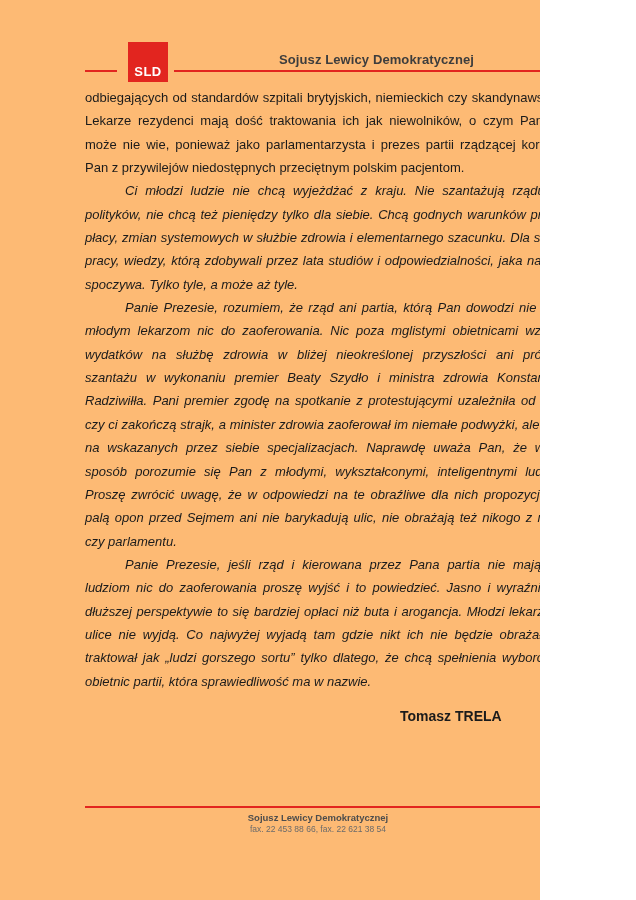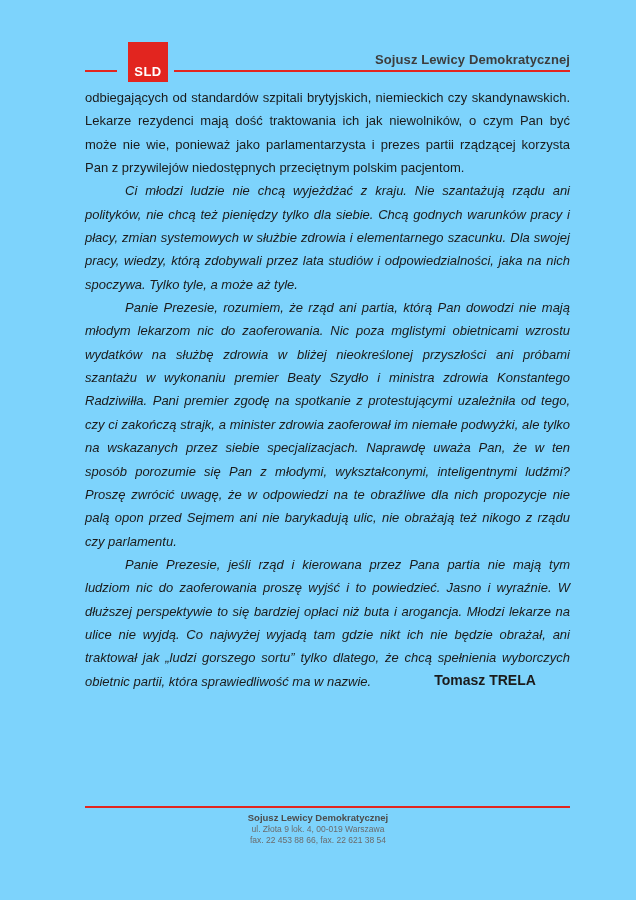--- a/index.html
+++ b/index.html
@@ -1,20 +1,20 @@
 <!DOCTYPE html>
 <html lang="pl"><head>
 <meta charset="utf-8">
 <style>
   html, body { margin: 0; padding: 0; background: #ffffff; }
   .page {
     position: relative;
-    width: 636px;
+    width: 540px;
     height: 900px;
-    background: #7dd3fc;
+    background: #fdba74;
     font-family: "Liberation Sans", "DejaVu Sans", sans-serif;
     overflow: hidden;
   }
 
   
   .logo {
     position: absolute;
     left: 128px; top: 42px;
     width: 40px; height: 40px;
     background: #e2251f;
@@ -50,28 +50,27 @@
     font-size: 13px;
     line-height: 23.35px;
     color: #1b1b1b;
     text-align: justify;
   }
   .letter-body p { margin: 0; }
   .letter-body p.indent { text-indent: 40px; font-style: italic; }
 
   .signature {
     position: absolute;
-    left: 85px; top: 672px;
+    left: 85px; top: 708px;
     width: 485px;
     font-size: 14px;
     font-weight: bold;
     color: #1b1b1b;
     padding-left: 315px;
     box-sizing: border-box;
-    text-align: center;
   }
 
   
   .rule-footer { left: 85px; top: 806px; width: 485px; }
   .footer {
     position: absolute;
     left: 0; top: 812px;
     width: 636px;
     text-align: center;
     color: #6b6b6b;
@@ -102,17 +101,16 @@
     <p class="indent">Ci młodzi ludzie nie chcą wyjeżdżać z kraju. Nie szantażują rządu ani polityków, nie chcą też pieniędzy tylko dla siebie. Chcą godnych warunków pracy i płacy, zmian systemowych w służbie zdrowia i elementarnego szacunku. Dla swojej pracy, wiedzy, którą zdobywali przez lata studiów i odpowiedzialności, jaka na nich spoczywa. Tylko tyle, a może aż tyle.</p>
     <p class="indent">Panie Prezesie, rozumiem, że rząd ani partia, którą Pan dowodzi nie mają młodym lekarzom nic do zaoferowania. Nic poza mglistymi obietnicami wzrostu wydatków na służbę zdrowia w bliżej nieokreślonej przyszłości ani próbami szantażu w wykonaniu premier Beaty Szydło i ministra zdrowia Konstantego Radziwiłła. Pani premier zgodę na spotkanie z protestującymi uzależniła od tego, czy ci zakończą strajk, a minister zdrowia zaoferował im niemałe podwyżki, ale tylko na wskazanych przez siebie specjalizacjach. Naprawdę uważa Pan, że w ten sposób porozumie się Pan z młodymi, wykształconymi, inteligentnymi ludźmi? Proszę zwrócić uwagę, że w odpowiedzi na te obraźliwe dla nich propozycje nie palą opon przed Sejmem ani nie barykadują ulic, nie obrażają też nikogo z rządu czy parlamentu.</p>
     <p class="indent">Panie Prezesie, jeśli rząd i kierowana przez Pana partia nie mają tym ludziom nic do zaoferowania proszę wyjść i to powiedzieć. Jasno i wyraźnie. W dłuższej perspektywie to się bardziej opłaci niż buta i arogancja. Młodzi lekarze na ulice nie wyjdą. Co najwyżej wyjadą tam gdzie nikt ich nie będzie obrażał, ani traktował jak „ludzi gorszego sortu” tylko dlatego, że chcą spełnienia wyborczych obietnic partii, która sprawiedliwość ma w nazwie.</p>
   </div>
 
   <div class="signature">Tomasz TRELA</div>
 
   <div class="rule rule-footer"></div>
   <div class="footer">
     <div class="footer-org">Sojusz Lewicy Demokratycznej</div>
-    <div>ul. Złota 9 lok. 4, 00-019 Warszawa</div>
     <div>fax. 22 453 88 66, fax. 22 621 38 54</div>
   </div>
 
 </div>
 
 </body></html>

